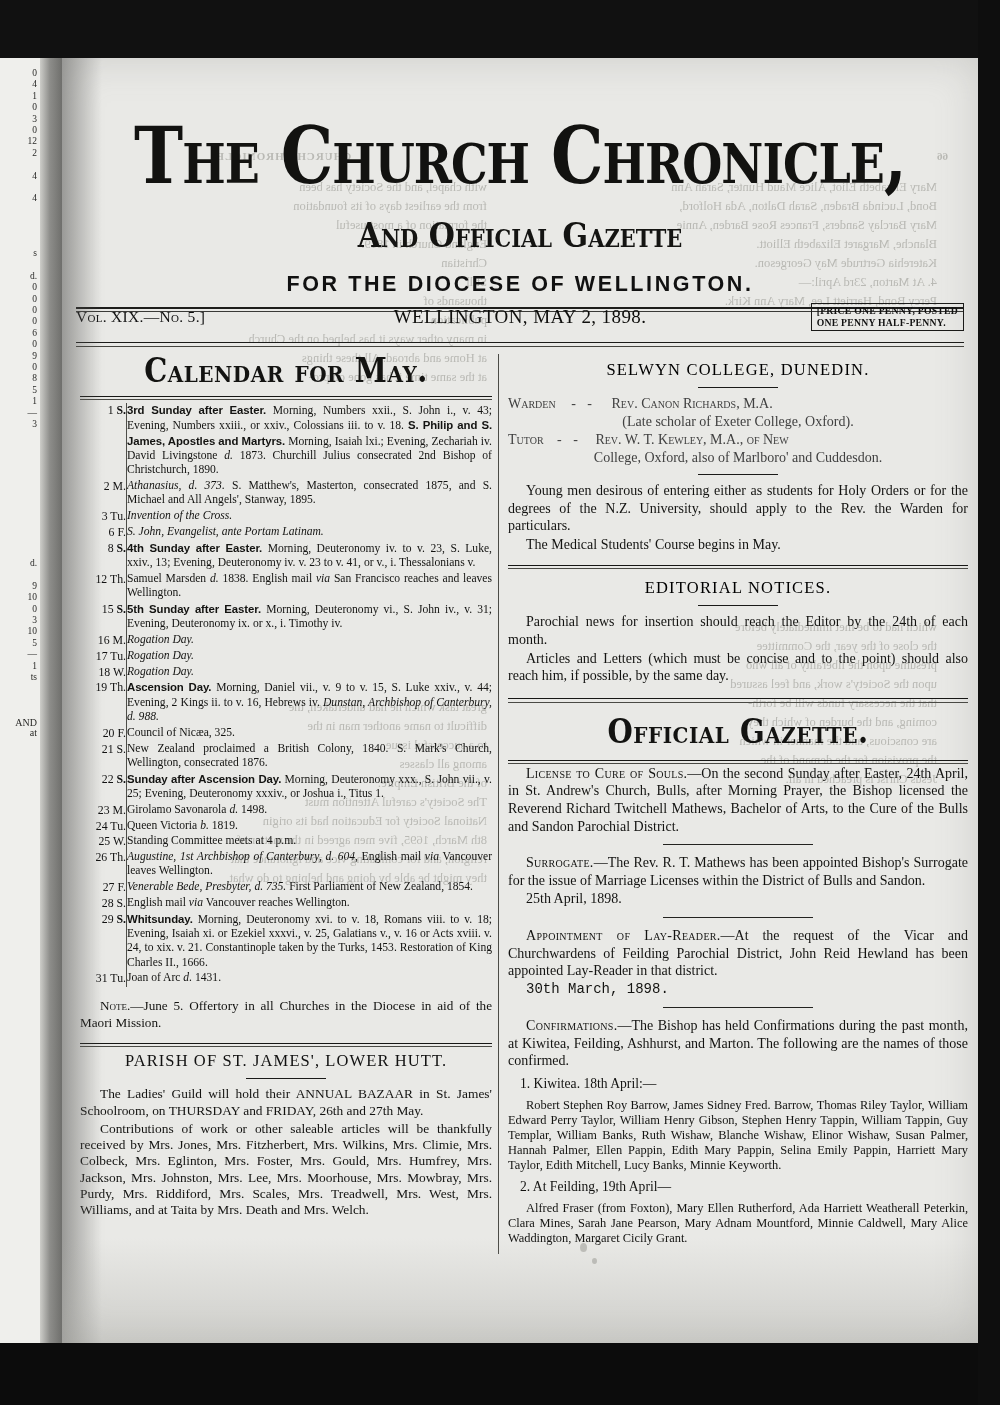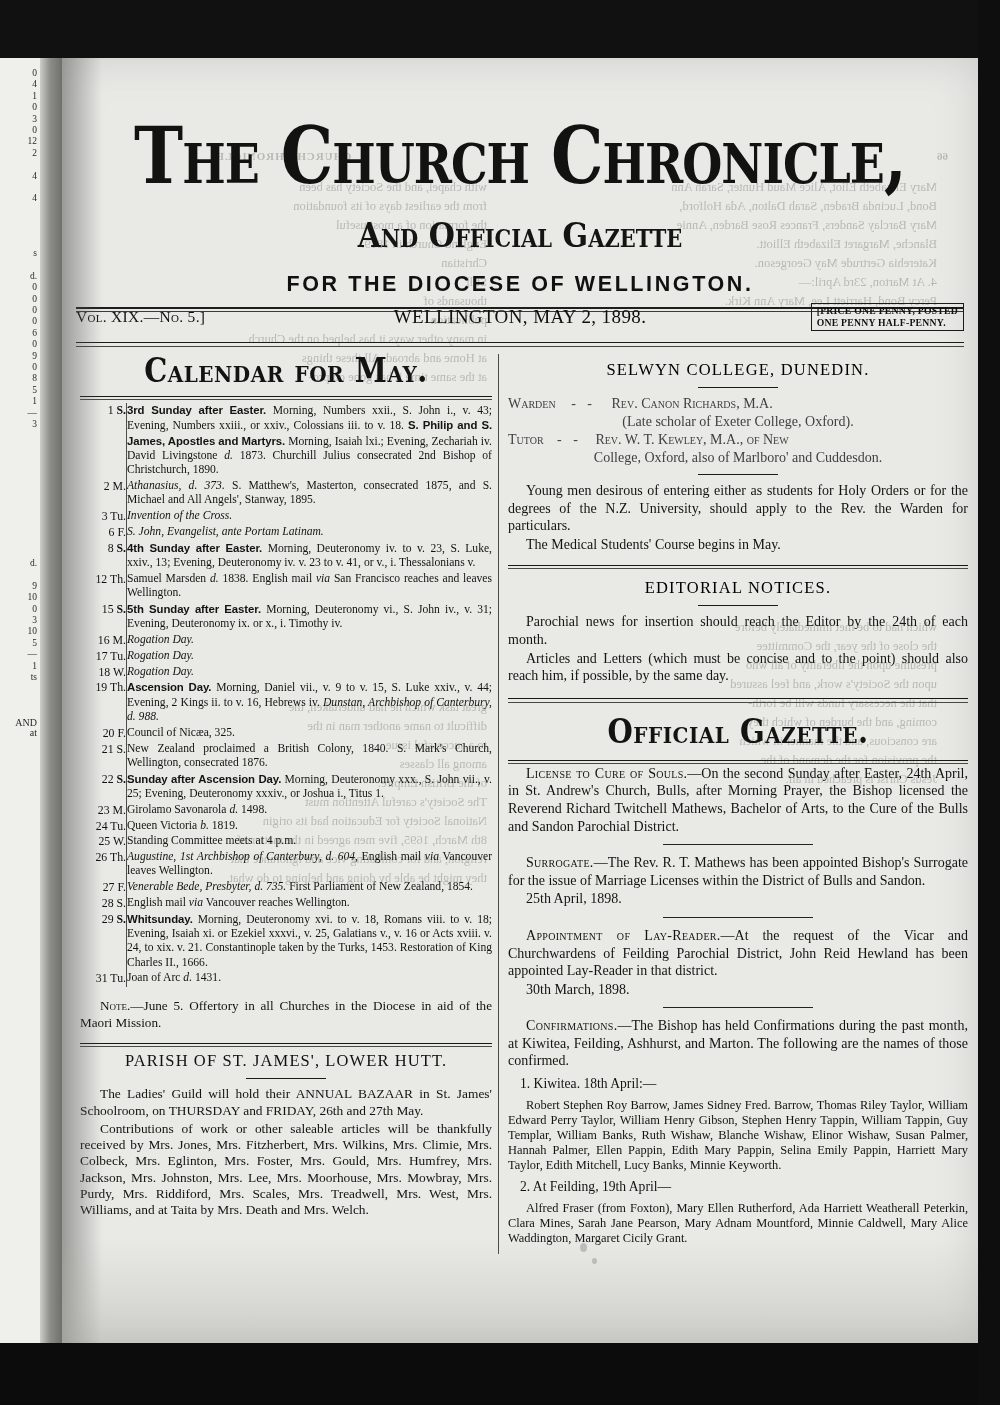--- a/index.html
+++ b/index.html
@@ -450,21 +450,21 @@
         <div class="rule-thick" style="margin-top:11px;"></div>
         <div class="rule-thin" style="margin-top:2px;"></div>
 
         <div id="gazette-items">
             <div class="rc-para"><span class="sc">License to Cure of Souls.</span><span>—On the second Sunday after Easter, 24th April, in St. Andrew's Church, Bulls, after Morning Prayer, the Bishop licensed the Reverend Richard Twitchell Mathews, Bachelor of Arts, to the Cure of the Bulls and Sandon Parochial District.</span></div>
             <div class="rule-med"></div>
             <div class="rc-para"><span class="sc">Surrogate.</span><span>—The Rev. R. T. Mathews has been appointed Bishop's Surrogate for the issue of Marriage Licenses within the District of Bulls and Sandon.</span></div>
             <div class="rc-para" style="text-indent: 18px;">25th April, 1898.</div>
             <div class="rule-med"></div>
             <div class="rc-para"><span class="sc">Appointment of Lay-Reader.</span><span>—At the request of the Vicar and Churchwardens of Feilding Parochial District, John Reid Hewland has been appointed Lay-Reader in that district.</span></div>
-            <div class="rc-para" style="text-indent: 18px;">30th March, 1898.</div>
+            <div class="rc-para" style="text-indent: 18px; font-family: Liberation Mono, monospace;">30th March, 1898.</div>
             <div class="rule-med"></div>
             <div class="rc-para"><span class="sc">Confirmations.</span><span>—The Bishop has held Confirmations during the past month, at Kiwitea, Feilding, Ashhurst, and Marton.  The following are the names of those confirmed.</span></div>
             <div class="rc-sub">1. Kiwitea. 18th April:—</div>
             <div class="rc-names">Robert Stephen Roy Barrow, James Sidney Fred. Barrow, Thomas Riley Taylor, William Edward Perry Taylor, William Henry Gibson, Stephen Henry Tappin, William Tappin, Guy Templar, William Banks, Ruth Wishaw, Blanche Wishaw, Elinor Wishaw, Susan Palmer, Hannah Palmer, Ellen Pappin, Edith Mary Pappin, Selina Emily Pappin, Harriett Mary Taylor, Edith Mitchell, Lucy Banks, Minnie Keyworth.</div>
             <div class="rc-sub">2. At Feilding, 19th April—</div>
             <div class="rc-names">Alfred Fraser (from Foxton), Mary Ellen Rutherford, Ada Harriett Weatherall Peterkin, Clara Mines, Sarah Jane Pearson, Mary Adnam Mountford, Minnie Caldwell, Mary Alice Waddington, Margaret Cicily Grant.</div>
           </div>
       </div>
     </div>
   </div>

